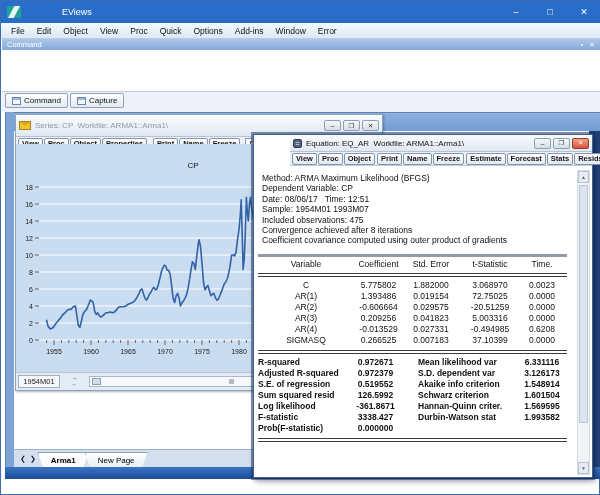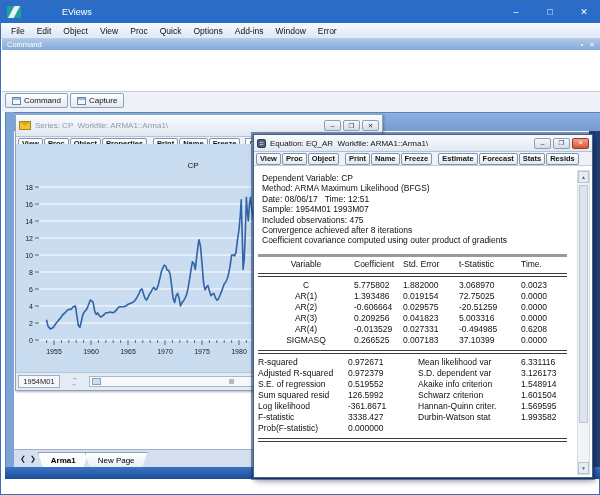--- a/index.html
+++ b/index.html
@@ -90,40 +90,40 @@
     font-size:7.5px; display:flex; align-items:center; justify-content:center; color:#222; }
   #pan-arrows { width:13px; height:13px; font-size:6px; line-height:6px; color:#35507a; text-align:center; }
   #pan-track { flex:1; height:11px; background:#f6f8fb; border:1px solid #aab8ca; position:relative; }
   #pan-thumb { position:absolute; left:2px; top:1px; width:9px; height:7px;
     background:#cfdcec; border:1px solid #8aa2c0; }
   #pan-mark { position:absolute; left:48%; top:2px; width:5px; height:5px; background:#b4bac3; }
 
   
   #eq-win { position:absolute; left:252px; top:133px; width:340px; height:344px;
     background:#fff; border:1px solid #44618c; z-index:3;
-    box-shadow:0 0 0 2px rgba(26,52,100,.55), 2px 3px 6px rgba(0,0,40,.45); }
+    box-shadow:0 0 0 2px rgba(26,52,100,.55), 2px 3px 6px rgba(0,0,40,.45);padding-left:36px; }
   #eq-win .cw-titlebar { height:17px; }
   #eq-title-text { font-size:8px; color:#111; margin-left:4px; flex:1; white-space:nowrap; overflow:hidden; }
   #eq-icon { width:9px; height:9px; background:#52607a; border:1px solid #2e3a50; border-radius:2px;
     color:#fff; font-size:7px; line-height:8px; text-align:center; flex:none; }
   #eq-content { position:absolute; left:0; top:33px; right:0; bottom:0; background:#fff;
     font-size:8.5px; color:#101010; overflow:hidden; }
   #eq-text { position:absolute; left:0; top:0; right:15px; bottom:0; padding:5px 0 0 8px; }
   .sum-line { line-height:10.4px; white-space:nowrap; }
   .tbl-rule { width:309px; margin-left:-4px; }
   .rule-thick { height:3px; background:#949ba3; margin-top:8px; }
   .rule-dbl { height:4px; border-top:1px solid #3b3b3b; border-bottom:1px solid #3b3b3b; }
   .coef-grid { display:grid; grid-template-columns:96px 49px 56px 62px 42px; }
   .coef-grid > div { line-height:11px; white-space:nowrap; }
   .c-var { text-align:center; }
-  .c-num { text-align:left; }
+  .c-num { text-align:center; }
   .head-row > div { padding:2px 0 3px; }
   .coef-body { padding:3px 0 4px; }
   .stats-grid { display:grid; grid-template-columns:90px 55px 15px 103px 42px; padding:3px 0 4px; }
-  .stats-grid > div { line-height:11px; white-space:nowrap; }
+  .stats-grid > div { line-height:11px; white-space:nowrap;font-weight:bold; }
   .roots-row { display:grid; grid-template-columns:82px 46px 87px 43px 37px; padding:5px 0 3px; }
   .roots-row > div { line-height:11px; white-space:nowrap; }
   #eq-scroll { position:absolute; right:2px; top:2px; bottom:2px; width:13px;
     background:#f1f3f6; border:1px solid #d7dde5; }
   .sarrow { position:absolute; left:0; width:11px; height:12px; background:#e7ebf1;
     border:1px solid #b9c4d2; color:#5a6b80; font-size:5px; display:flex; align-items:center; justify-content:center; }
   #eq-thumb { position:absolute; left:1px; top:14px; width:9px; height:238px;
     background:#dde4ed; border:1px solid #b9c6d6; }
 
   
@@ -312,22 +312,22 @@
         <div class="tbtn">Freeze</div>
         <div class="tb-gap"></div>
         <div class="tbtn">Estimate</div>
         <div class="tbtn">Forecast</div>
         <div class="tbtn">Stats</div>
         <div class="tbtn">Resids</div>
       </div>
     <div id="eq-content">
       <div id="eq-text">
         <div id="eq-summary">
+            <div class="sum-line">Method: ARMA Maximum Likelihood (BFGS)</div>
             <div class="sum-line">Dependent Variable: CP</div>
-            <div class="sum-line">Method: ARMA Maximum Likelihood (BFGS)</div>
             <div class="sum-line">Date: 08/06/17 &nbsp; Time: 12:51</div>
             <div class="sum-line">Sample: 1954M01 1993M07</div>
             <div class="sum-line">Included observations: 475</div>
             <div class="sum-line">Convergence achieved after 8 iterations</div>
             <div class="sum-line">Coefficient covariance computed using outer product of gradients</div>
           </div>
         <div class="tbl-rule rule-thick"></div>
         <div class="coef-grid head-row tbl-rule" id="coef-head">
             <div class="c-var">Variable</div>
             <div class="c-num">Coefficient</div>

